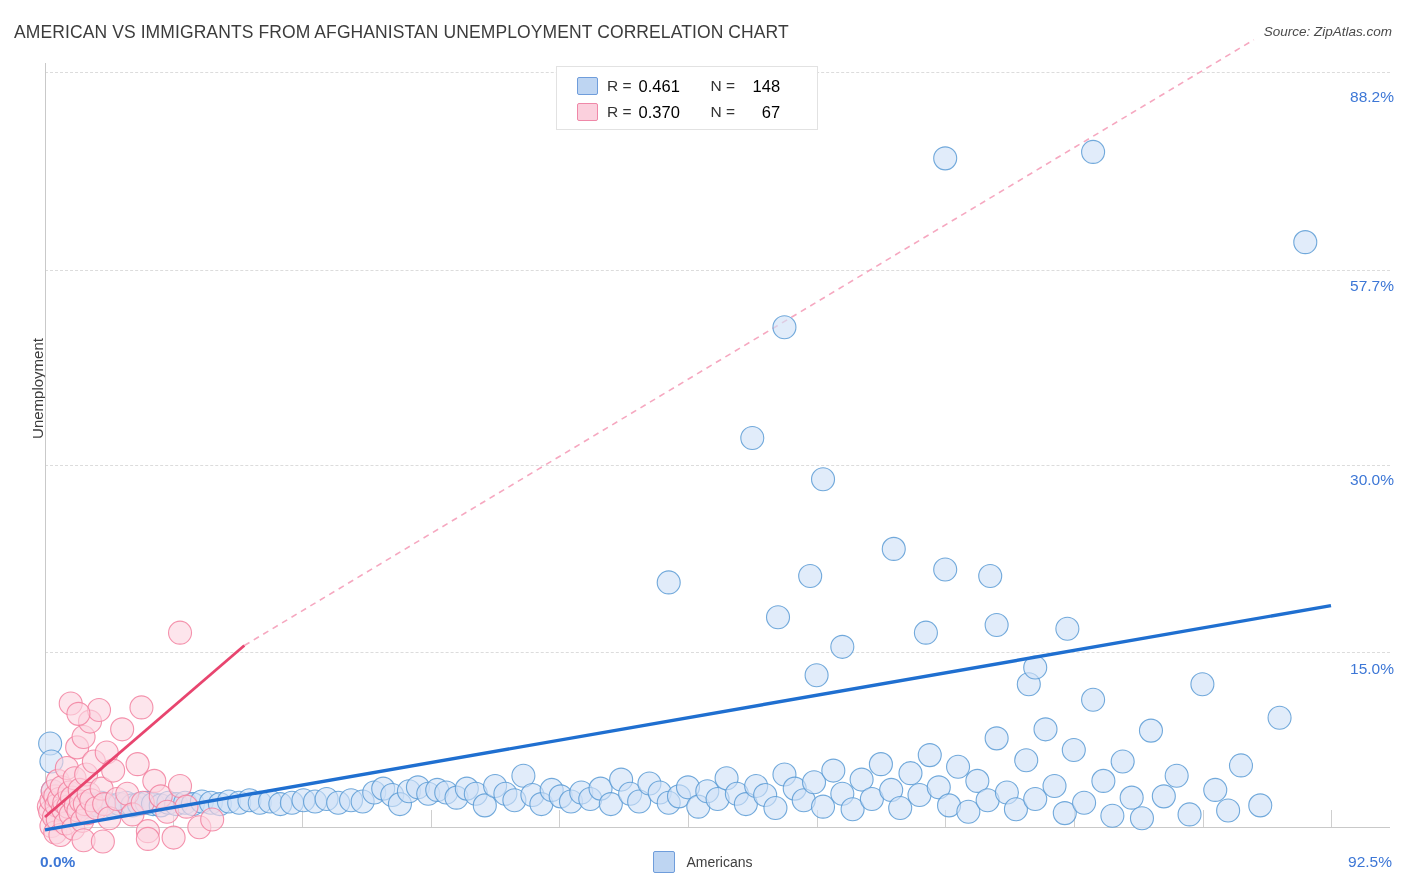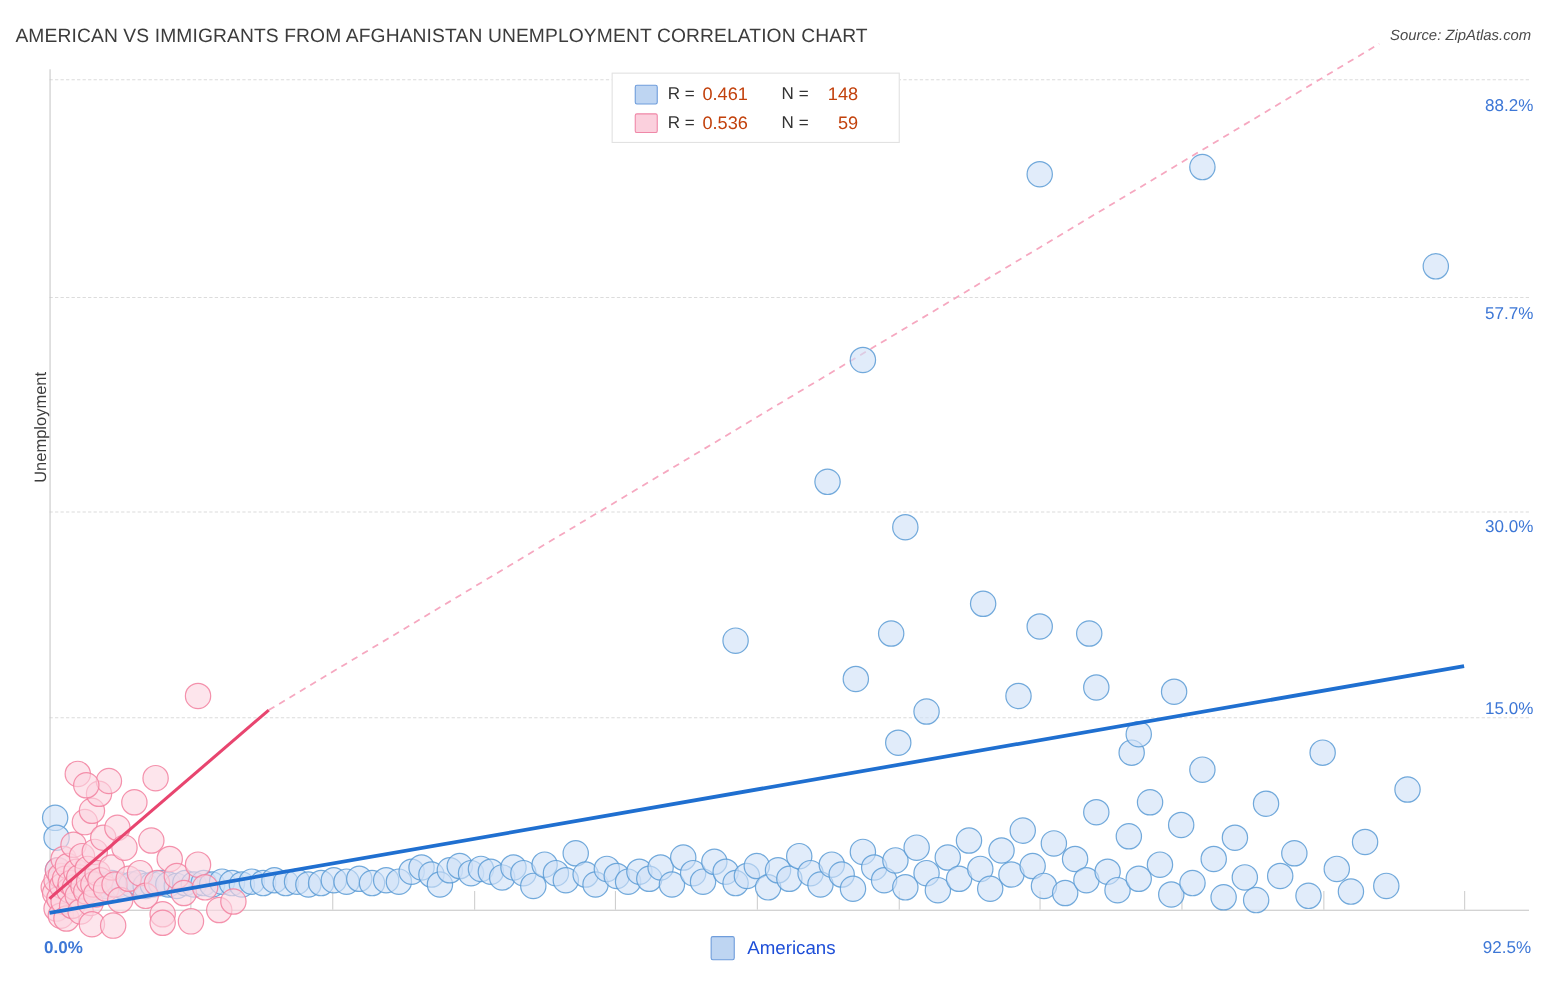--- a/index.html
+++ b/index.html
@@ -72,31 +72,31 @@
     width:262px;height:64px;
     background:#ffffff;border:1px solid #e2e2e2;
     box-sizing:border-box;
     padding:6px 0 0 20px;
   }
   .stat-row{display:flex;align-items:center;height:26px;}
   .sw{width:21px;height:18px;border-radius:2px;margin-right:9px;box-sizing:border-box;}
   .sw-blue{background:#bed5f2;border:1px solid #6f9ddb;}
   .sw-pink{background:#fbd0dd;border:1px solid #ef88a8;}
   .stat-lbl{font-size:15.5px;color:#333;}
-  .stat-val{font-size:16.5px;color:#c2410c;margin-left:7px;}
+  .stat-val{font-size:16.5px;color:#000000;margin-left:7px;}
   .stat-gap{display:inline-block;width:20px;}
   .num-r{display:inline-block;width:52px;text-align:left;}
   .num-n{display:inline-block;width:38px;text-align:right;}
   .bottom-legend{
     position:absolute;left:0;top:851px;width:1406px;
     display:flex;justify-content:center;align-items:center;gap:56px;
   }
   .bl-item{display:flex;align-items:center;gap:11px;}
   .bl-sw{width:22px;height:22px;border-radius:2px;box-sizing:border-box;}
-  .bl-text{font-size:17px;color:#1d4ed8;}
+  .bl-text{font-size:14px;color:#404040;}
   svg.layer{position:absolute;left:0;top:0;width:1286px;height:760px;overflow:visible;}
 </style>
 </head>
 <body>
 
 <div id="chart-root">
 
   <div class="title">AMERICAN VS IMMIGRANTS FROM AFGHANISTAN UNEMPLOYMENT CORRELATION CHART</div>
   <div class="source">Source: ZipAtlas.com</div>
 
@@ -118,21 +118,21 @@
   <div class="xtick" style="left:688px;"></div>
   <div class="xtick" style="left:817px;"></div>
   <div class="xtick" style="left:945px;"></div>
   <div class="xtick" style="left:1074px;"></div>
   <div class="xtick" style="left:1203px;"></div>
   <div class="xtick" style="left:1331px;"></div>
 
   <div class="ytick-label" style="top:88px;">88.2%</div>
   <div class="ytick-label" style="top:277px;">57.7%</div>
   <div class="ytick-label" style="top:471px;">30.0%</div>
-  <div class="ytick-label" style="top:636px;">15.0%</div>
+  <div class="ytick-label" style="top:660px;">15.0%</div>
 
   <div class="xtick-label" style="left:40px;font-weight:bold;">0.0%</div>
   <div class="xtick-label" style="right:14px;">92.5%</div>
 
   <div id="plot">
     <svg class="layer" id="svg-layer" viewBox="0 0 1286 760" preserveAspectRatio="none">
         <line x1="199.33" y1="580.5555555555555" x2="1208.84" y2="-25.22222222222222" stroke="#f6a8c0" stroke-width="1.6" stroke-dasharray="6,5"></line>
         <g>
           <circle cx="5.144" cy="678.5111111111112" r="11.5" fill="#cfe0f7" fill-opacity="0.62" stroke="#5b9bd5" stroke-width="1.1" stroke-opacity="0.85"></circle>
           <circle cx="6.43" cy="696.5555555555555" r="11.5" fill="#cfe0f7" fill-opacity="0.62" stroke="#5b9bd5" stroke-width="1.1" stroke-opacity="0.85"></circle>
@@ -369,24 +369,24 @@
       <span class="sw sw-blue"></span>
       <span class="stat-lbl">R =</span>
       <span class="stat-val num-r">0.461</span>
       <span class="stat-gap"></span>
       <span class="stat-lbl">N =</span>
       <span class="stat-val num-n">148</span>
     </div>
     <div class="stat-row">
       <span class="sw sw-pink"></span>
       <span class="stat-lbl">R =</span>
-      <span class="stat-val num-r">0.536</span>
+      <span class="stat-val num-r">0.370</span>
       <span class="stat-gap"></span>
       <span class="stat-lbl">N =</span>
-      <span class="stat-val num-n">59</span>
+      <span class="stat-val num-n">67</span>
     </div>
   </div>
 
   <div class="bottom-legend">
     <div class="bl-item">
       <span class="bl-sw" style="background:#bed5f2;border:1px solid #6f9ddb;"></span>
       <span class="bl-text">Americans</span>
     </div>
   </div>
 

